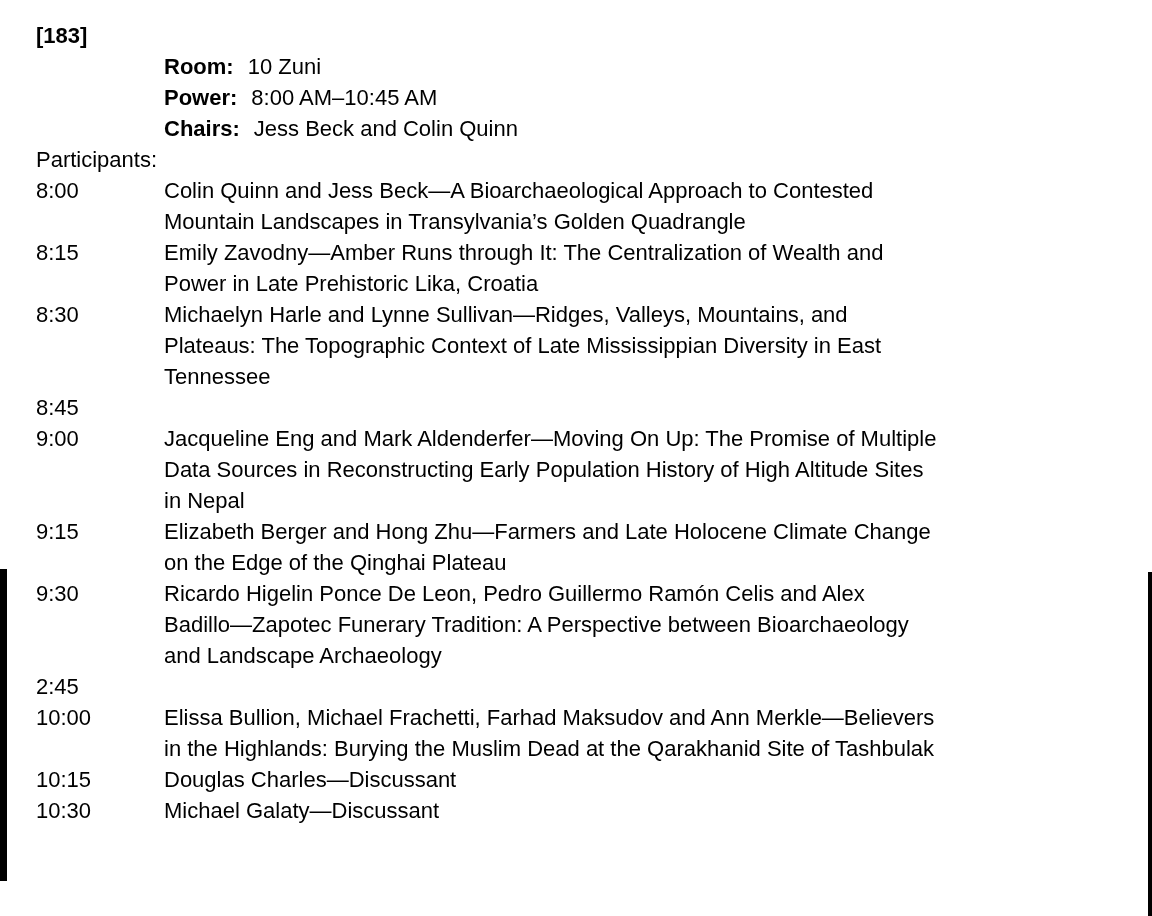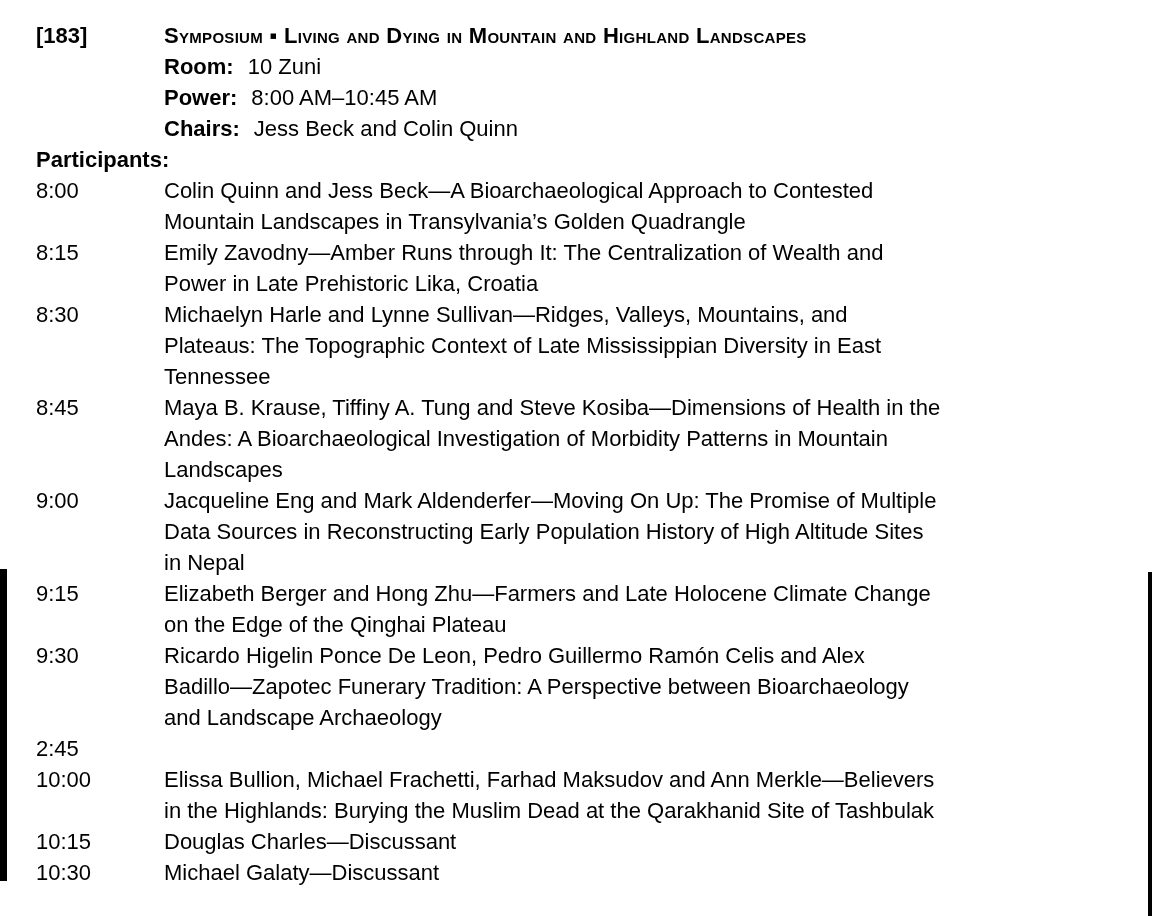--- a/index.html
+++ b/index.html
@@ -34,21 +34,21 @@
   .session-title {
     font-weight: 700;
     font-variant: small-caps;
     letter-spacing: 0.3px;
   }
   .lbl {
     font-weight: 700;
     margin-right: 14px;
   }
   .participants-label {
-    font-weight: 700;
+    font-weight: 400;
   }
   .lines {
     white-space: pre-line;
   }
   .bar {
     position: absolute;
     background: #000000;
   }
   .bar-left {
     left: 0;
@@ -63,21 +63,20 @@
     height: 344px;
   }
 </style>
 </head>
 <body>
 
 <div class="page">
 
   <div class="grid-row">
     <div class="col-time" style="font-weight:700;">[183]</div>
-    <div class="col-text session-title">Symposium ▪ Living and Dying in Mountain and Highland Landscapes</div>
   </div>
 
   <div class="grid-row">
     <div class="col-time"></div>
     <div class="col-text">
       <span class="lbl">Room:</span><span>10 Zuni</span>
     </div>
   </div>
 
   <div class="grid-row">
@@ -111,23 +110,20 @@
 
   <div class="grid-row participant-row">
     <div class="col-time">8:30</div>
     <div class="col-text lines">Michaelyn Harle and Lynne Sullivan—Ridges, Valleys, Mountains, and
 Plateaus: The Topographic Context of Late Mississippian Diversity in East
 Tennessee</div>
   </div>
 
   <div class="grid-row participant-row">
     <div class="col-time">8:45</div>
-    <div class="col-text lines">Maya B. Krause, Tiffiny A. Tung and Steve Kosiba—Dimensions of Health in the
-Andes: A Bioarchaeological Investigation of Morbidity Patterns in Mountain
-Landscapes</div>
   </div>
 
   <div class="grid-row participant-row">
     <div class="col-time">9:00</div>
     <div class="col-text lines">Jacqueline Eng and Mark Aldenderfer—Moving On Up: The Promise of Multiple
 Data Sources in Reconstructing Early Population History of High Altitude Sites
 in Nepal</div>
   </div>
 
   <div class="grid-row participant-row">

